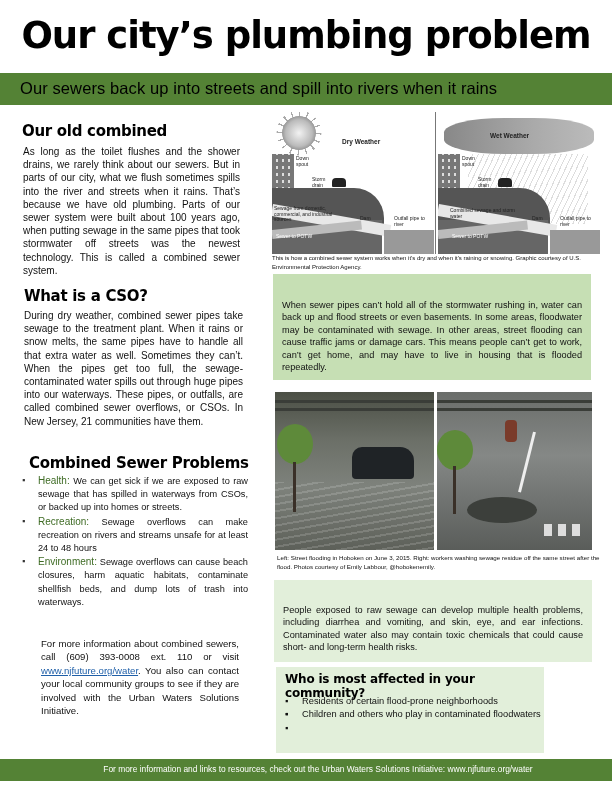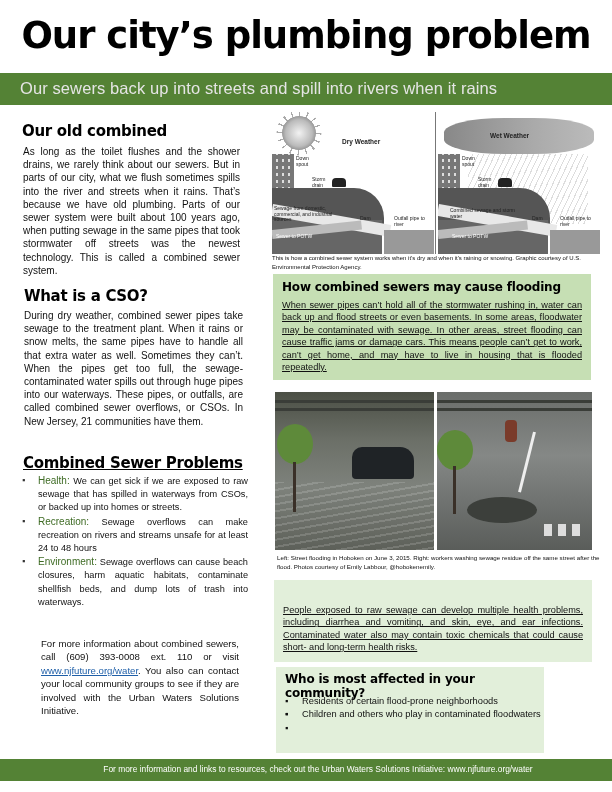--- a/index.html
+++ b/index.html
@@ -10,21 +10,21 @@
     position: absolute; left: 0; top: 14px; width: 612px; text-align: center;
     font-family: "DejaVu Sans", sans-serif; font-weight: bold; font-size: 37px;
     letter-spacing: -1px; color: #000; line-height: 44px;
   }
   .banner {
     position: absolute; left: 0; top: 73px; width: 612px; height: 32px;
     background: #548235; color: #fff;
   }
   .banner span {
     position: absolute; left: 20px; top: 6px; font-size: 16.5px; font-weight: normal;
-    letter-spacing: 0.1px; color: #e5e5e5;
+    letter-spacing: 0.1px; color: #000000;
   }
 
   .h2 {
     position: absolute; font-family: "DejaVu Sans", sans-serif; font-weight: bold;
     font-size: 15px; color: #000; letter-spacing: -0.3px; line-height: 18px;
   }
   .body-text {
     position: absolute; font-size: 10px; line-height: 13.2px; text-align: justify;
     color: #111;
   }
@@ -91,21 +91,21 @@
   .box {
     position: absolute; background: #c6dfb4;
   }
   .box.pale { background: #e2efda; }
   .box .h3 {
     position: absolute; left: 9px; font-family: "DejaVu Sans", sans-serif; font-weight: bold;
     font-size: 12px; color: #000; letter-spacing: -0.2px;
   }
   .box .txt {
     position: absolute; left: 9px; right: 9px; font-size: 9.2px; line-height: 12.4px;
-    text-align: justify; color: #111; text-decoration: underline;
+    text-align: justify; color: #111;
   }
 
   
   .photo { position: absolute; top: 392px; height: 158px; overflow: hidden; }
   .photo.left { left: 275px; width: 159px;
     background: linear-gradient(180deg, #4b4f45 0%, #6b6f67 30%, #7e827c 60%, #5d6059 100%); }
   .photo.right { left: 437px; width: 155px;
     background: linear-gradient(180deg, #6a6d6a 0%, #858886 40%, #6f7270 70%, #5a5d5a 100%); }
   .rail { position: absolute; left: 0; width: 100%; height: 3px; background: #3a3d38; }
   .tree { position: absolute; width: 36px; height: 40px; border-radius: 50%; background: #5e8a3a; }
@@ -161,21 +161,21 @@
 <div class="banner">
   <span>Our sewers back up into streets and spill into rivers when it rains</span>
 </div>
 
 <h2 class="h2" style="left:22px;top:122px;">Our old combined</h2>
 <p class="body-text" style="left:23px;top:145px;width:217px;">As long as the toilet flushes and the shower drains, we rarely think about our sewers. But in parts of our city, what we flush sometimes spills into the river and streets when it rains. That’s because we have old plumbing. Parts of our sewer system were built about 100 years ago, when putting sewage in the same pipes that took stormwater off streets was the newest technology. This is called a combined sewer system.</p>
 
 <h2 class="h2" style="left:24px;top:287px;">What is a CSO?</h2>
 <p class="body-text" style="left:24px;top:309px;width:219px;">During dry weather, combined sewer pipes take sewage to the treatment plant. When it rains or snow melts, the same pipes have to handle all that extra water as well. Sometimes they can’t. When the pipes get too full, the sewage-contaminated water spills out through huge pipes into our waterways. These pipes, or outfalls, are called combined sewer overflows, or CSOs. In New Jersey, 21 communities have them.</p>
 
-<h2 class="h2" style="left:23px;top:454px;text-decoration:underline;">Combined Sewer Problems</h2>
+<h2 class="h2" style="left:29px;top:454px;">Combined Sewer Problems</h2>
 <ul class="plist">
   <li>
     <span class="bullet">▪</span>
     <span class="lbl">Health:</span>
     <span>We can get sick if we are exposed to raw sewage that has spilled in waterways from CSOs, or backed up into homes or streets.</span>
   </li>
   <li>
     <span class="bullet">▪</span>
     <span class="lbl">Recreation:</span>
     <span>Sewage overflows can make recreation on rivers and streams unsafe for at least 24 to 48 hours</span>
@@ -226,21 +226,20 @@
     <div class="diag-small" style="left:94px;top:104px;">Dam</div>
     <div class="diag-small" style="left:122px;top:104px;width:36px;">Outfall pipe to river</div>
     <div class="sewer-pipe"></div>
     <div class="diag-small" style="left:14px;top:122px;color:#fff;">Sewer to POTW</div>
     <div class="water"></div>
   </div>
 </div>
 <p class="diag-caption">This is how a combined sewer system works when it’s dry and when it’s raining or snowing. Graphic courtesy of U.S. Environmental Protection Agency.</p>
 
 <div class="box" style="left:273px;top:274px;width:318px;height:106px;">
-  <div class="h3" style="top:6px;">How combined sewers may cause flooding</div>
   <p class="txt" style="top:25px;">When sewer pipes can’t hold all of the stormwater rushing in, water can back up and flood streets or even basements. In some areas, floodwater may be contaminated with sewage. In other areas, street flooding can cause traffic jams or damage cars. This means people can’t get to work, can’t get home, and may have to live in housing that is flooded repeatedly.</p>
 </div>
 
 <div class="photo left">
   <div class="rail" style="top:8px;"></div>
   <div class="rail" style="top:16px;"></div>
   <div class="ripple"></div>
   <div class="tree" style="left:2px;top:32px;"></div>
   <div class="trunk" style="left:18px;top:70px;height:50px;"></div>
   <div class="floodcar"></div>

